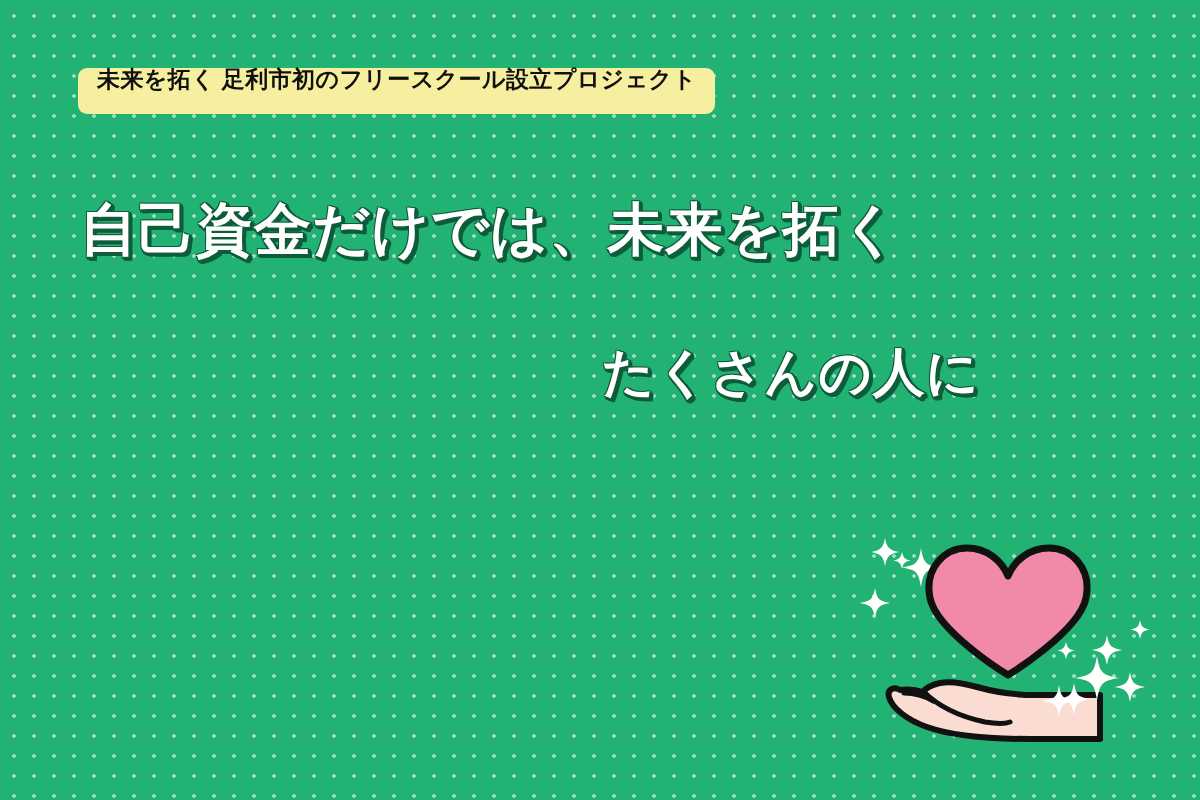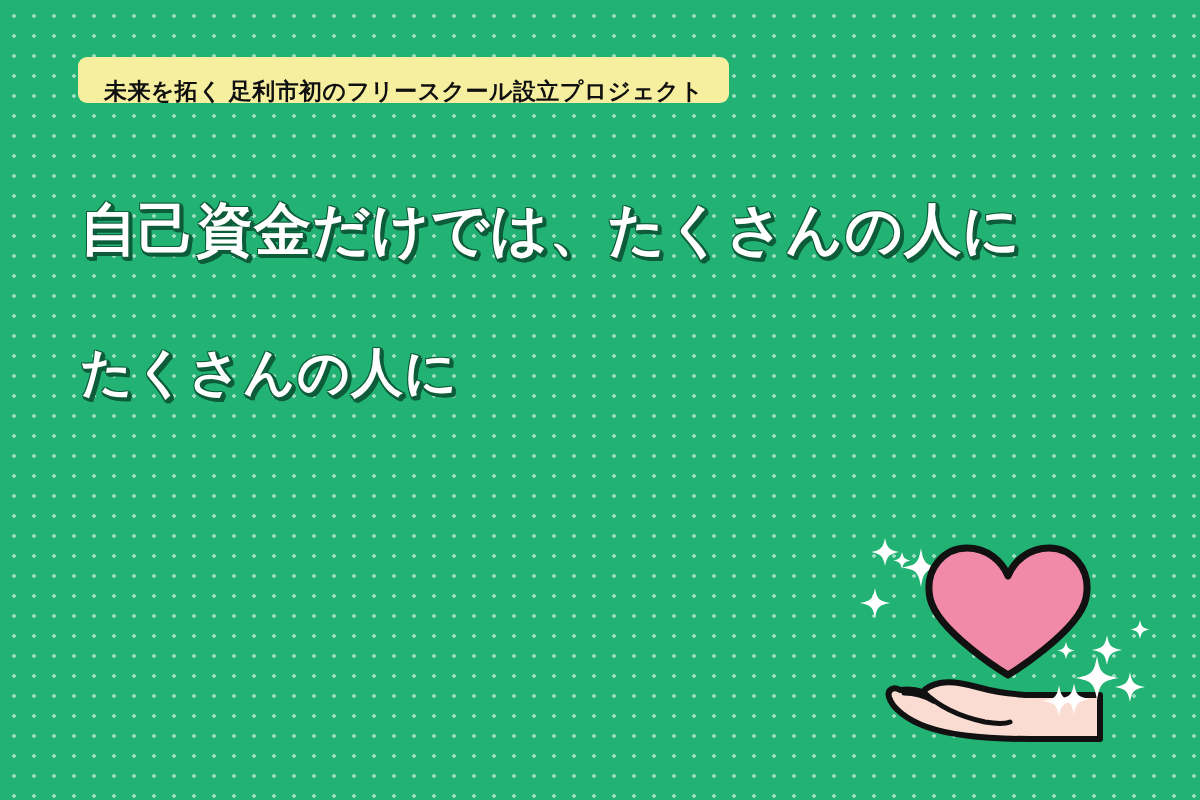--- a/index.html
+++ b/index.html
@@ -20,25 +20,25 @@
     background-size: 20px 20px;
     background-position: 4px 6px;
     font-family: "Liberation Sans", "DejaVu Sans", sans-serif;
     -webkit-font-smoothing: antialiased;
   }
 
   
   .badge {
     position: absolute;
     left: 78px;
-    top: 57px;
+    top: 68px;
     height: 46px;
     display: flex;
-    align-items: flex-end;
-    padding: 0 26px;
+    align-items: flex-start;
+    padding: 0 19px;
     background: #f7efa0;
     border-radius: 9px;
     box-sizing: border-box;
   }
   .badge-text {
     font-size: 23px;
     line-height: 1;
     font-weight: 700;
     color: #101010;
     letter-spacing: 0.4px;
@@ -50,20 +50,21 @@
     position: absolute;
     left: 80px;
     top: 196px;
     width: 900px;
   }
   .headline-group-2 {
     position: absolute;
     left: 80px;
     top: 336px;
     width: 900px;
+    text-align: right;
   }
 
   .hl {
     color: #ffffff;
     font-weight: 700;
     white-space: nowrap;
     letter-spacing: 1px;
     text-shadow:
        3px 3px 0 #0d5c3a,
        3px 0   0 #0d5c3a,
@@ -91,21 +92,21 @@
 </head>
 <body>
 
 <div id="slide">
 
   <div class="badge">
     <span class="badge-text">未来を拓く 足利市初のフリースクール設立プロジェクト</span>
   </div>
 
   <div class="headline-group">
-    <div class="hl hl-1">自己資金だけでは、たくさんの人に</div>
+    <div class="hl hl-1">自己資金だけでは、未来を拓く</div>
   </div>
 
   <div class="headline-group-2">
     <div class="hl hl-2">たくさんの人に</div>
   </div>
 
   <div class="illustration">
     <svg viewBox="0 0 340 260" xmlns="http://www.w3.org/2000/svg" aria-hidden="true">
 
       <g fill="#ffffff">

